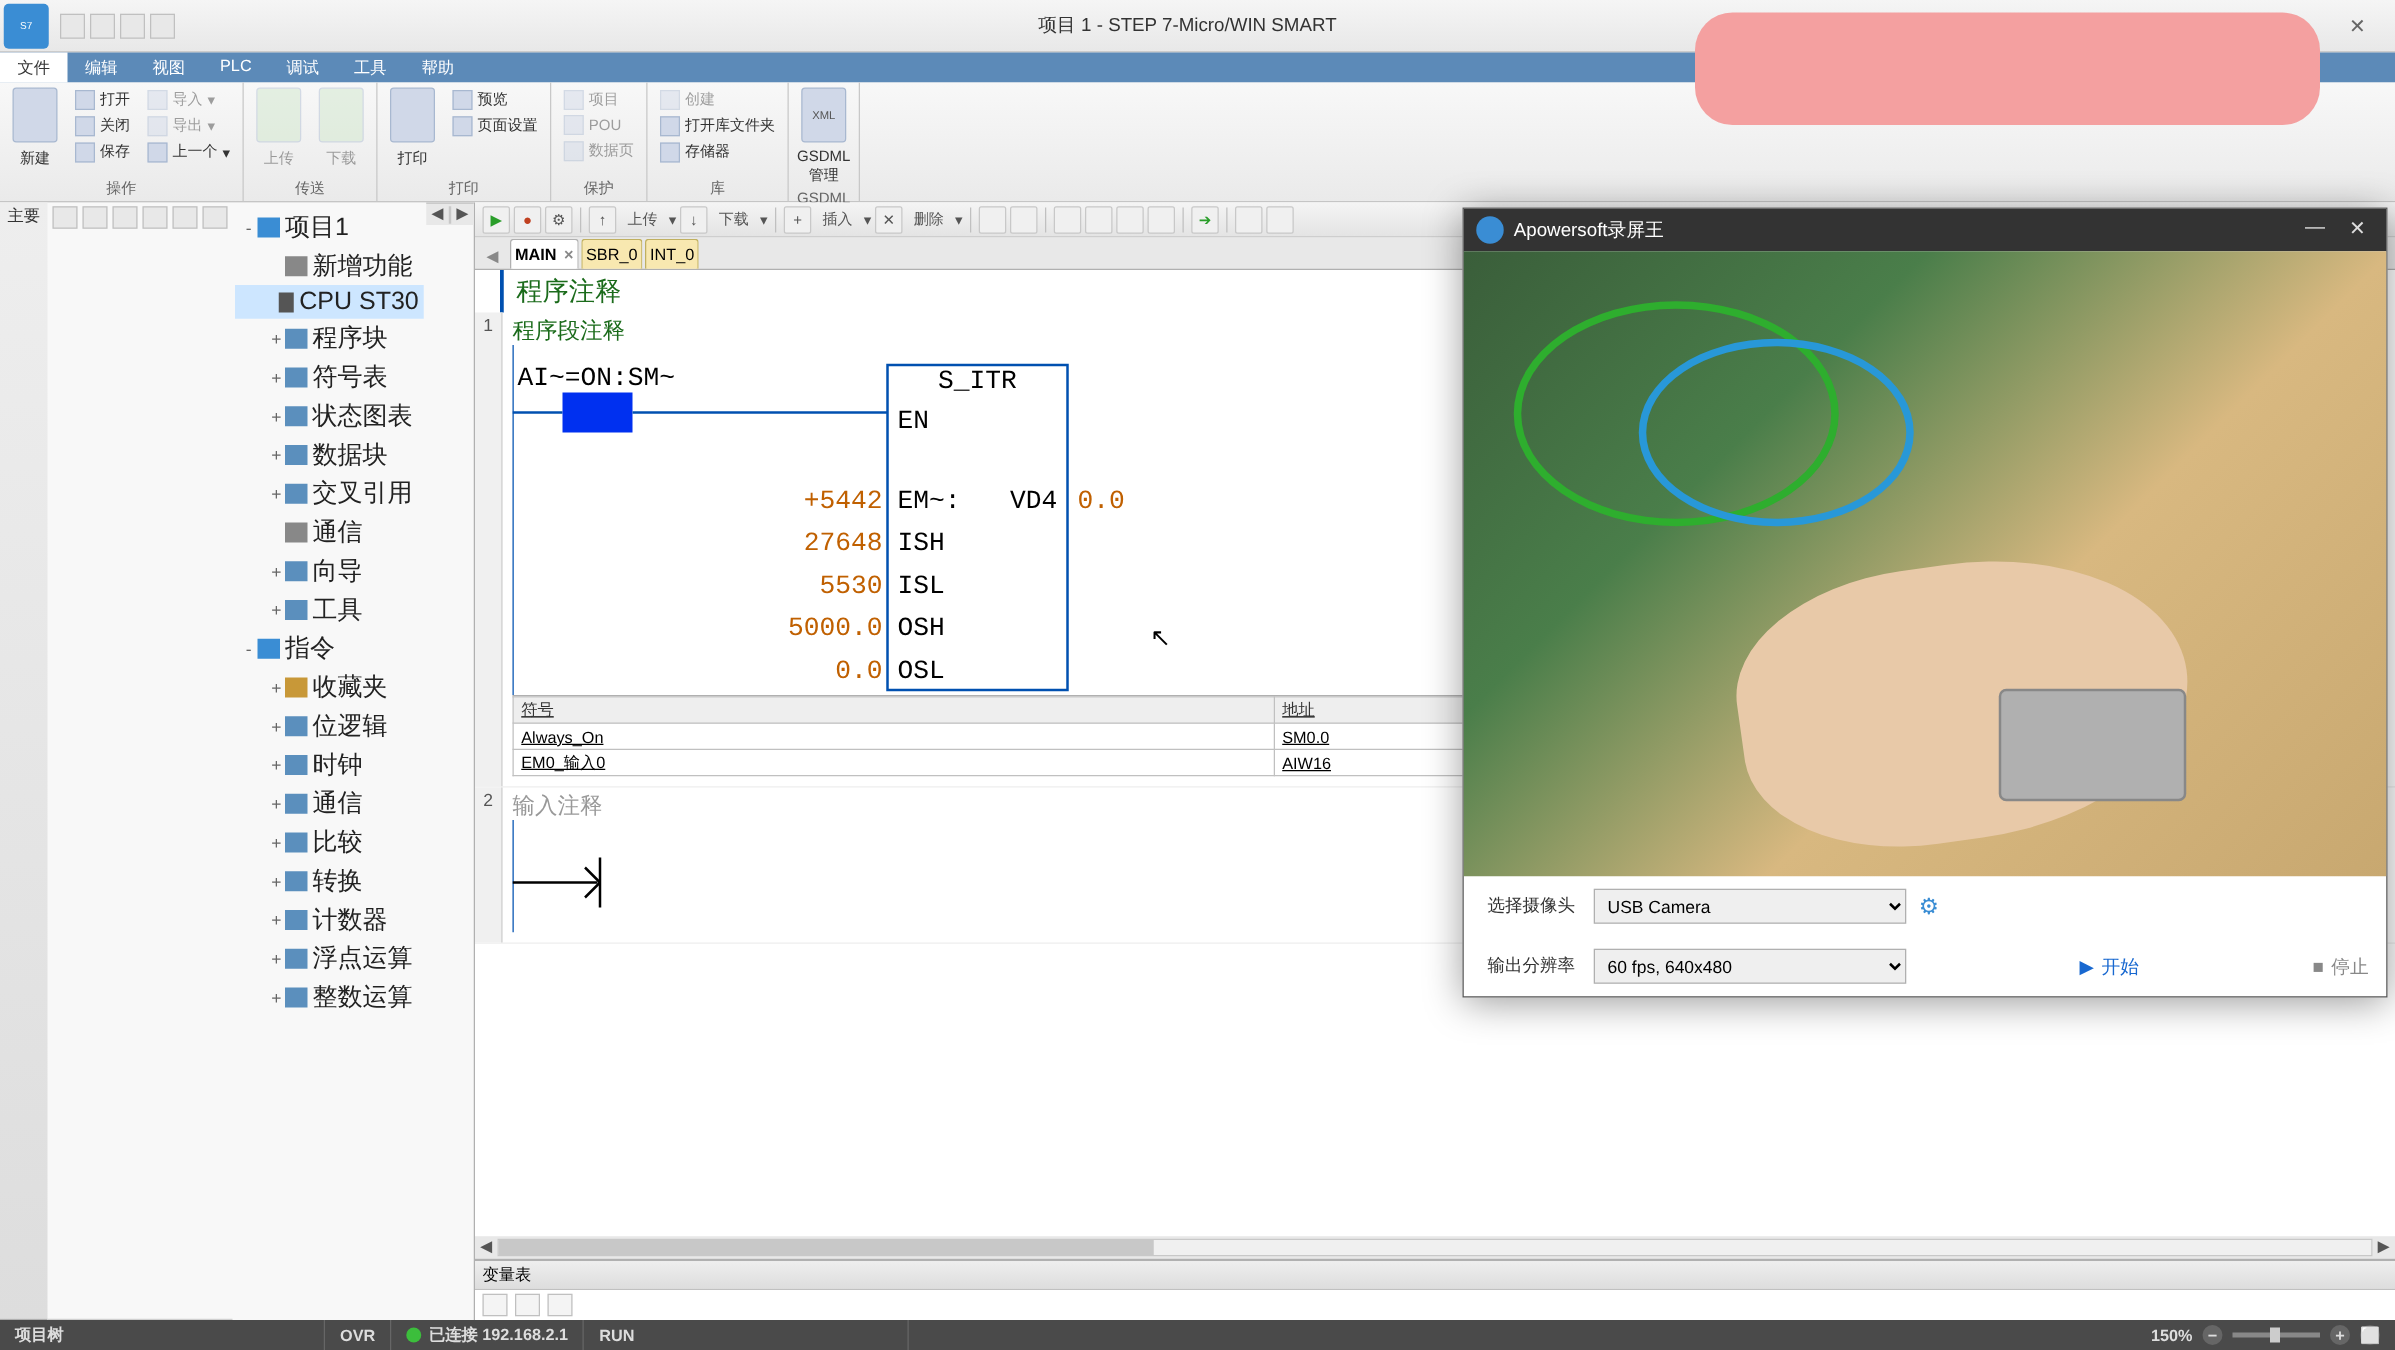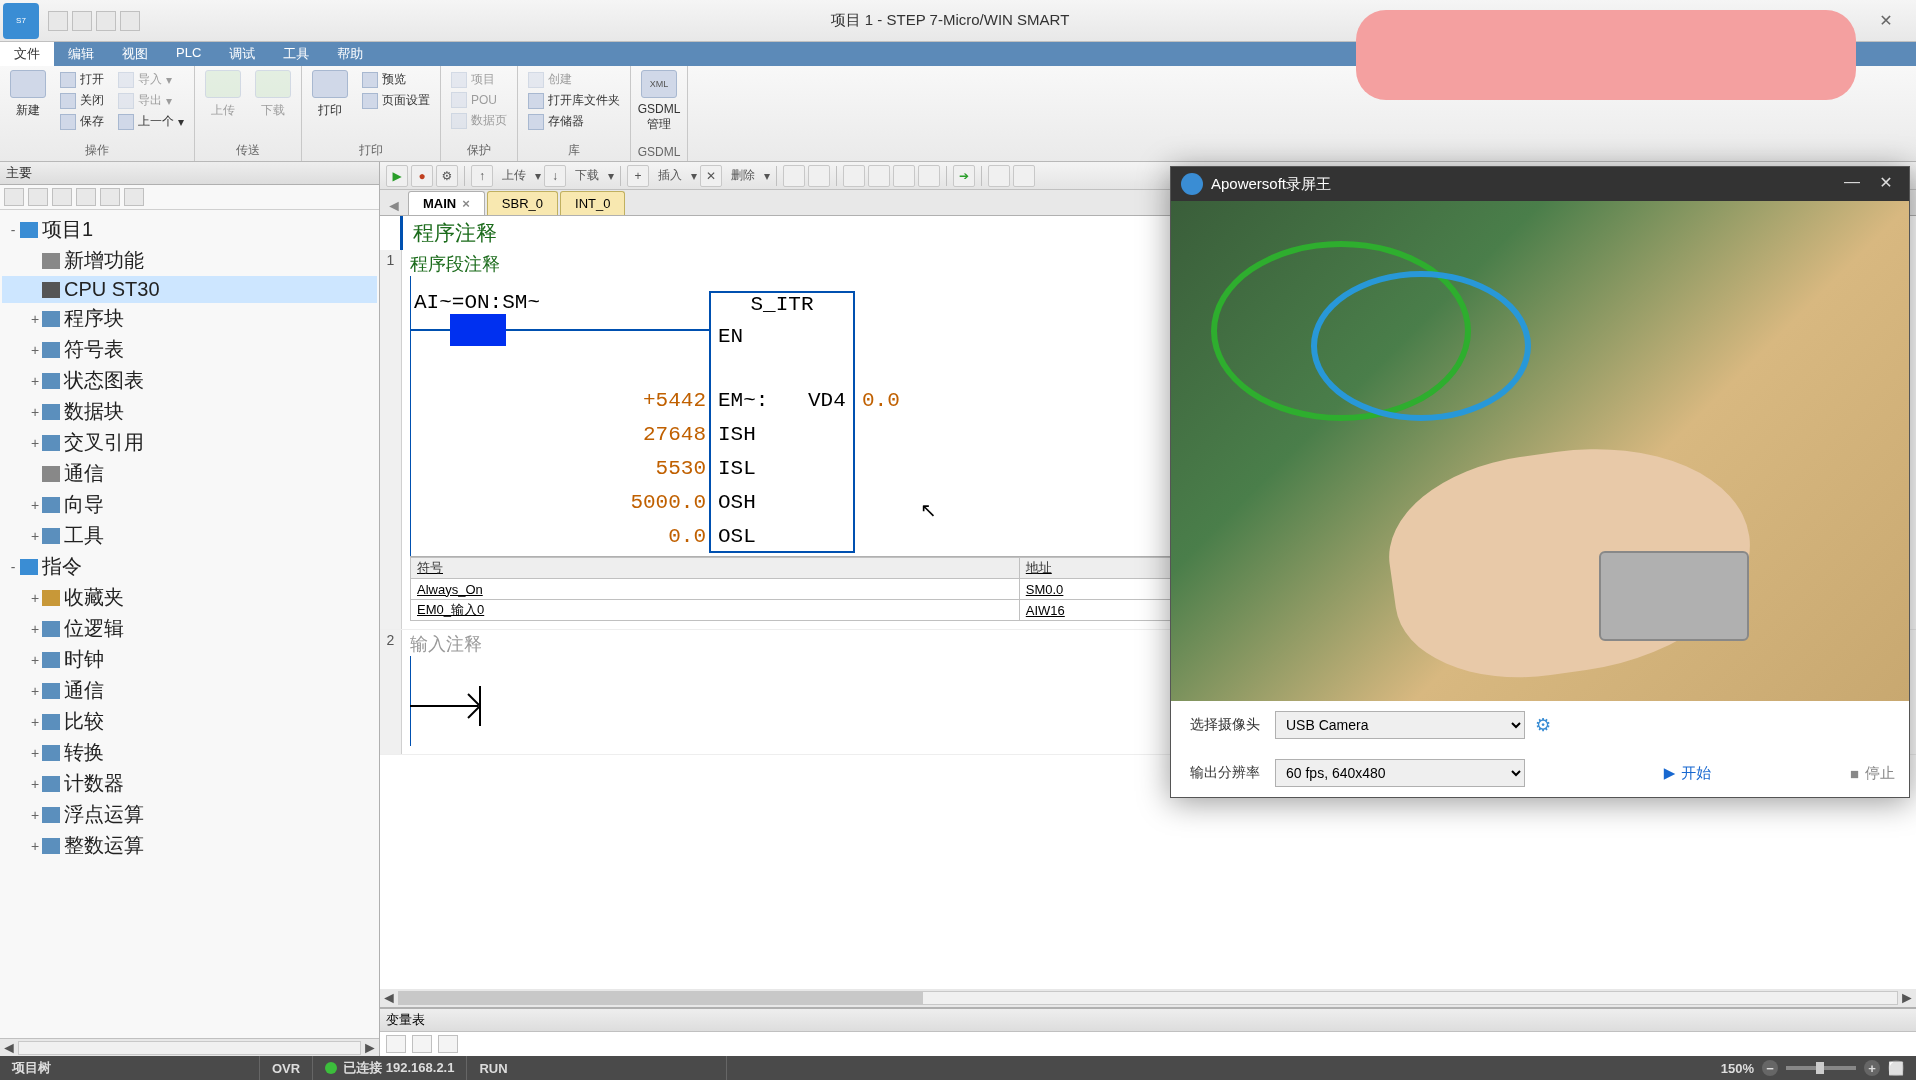--- a/index.html
+++ b/index.html
@@ -19,30 +19,30 @@
 .menubar { height: 24px; background: #5c8ab8; display: flex; }
 .menubar .m { padding: 3px 14px; color: #fff; font-size: 13px; cursor: pointer; }
 .menubar .m.active { background: #fff; color: #333; }
 
 
 .ribbon { height: 96px; background: linear-gradient(#f8f8f8,#eaeaea); border-bottom: 1px solid #b8b8b8; display: flex; }
 .rgroup { border-right: 1px solid #c8c8c8; padding: 4px 6px 0 6px; display: flex; flex-direction: column; }
 .rgroup .body { flex: 1; display: flex; gap: 6px; align-items: flex-start; }
 .rgroup .lbl { text-align: center; font-size: 12px; color: #666; padding: 2px 0; }
 .rbtn-big { width: 44px; text-align: center; cursor: pointer; font-size: 12px; color: #333; }
-.rbtn-big .ic { width: 36px; height: 28px; margin: 0 auto 4px; background: #d0d8e8; border: 1px solid #a8b8d0; border-radius: 3px; }
+.rbtn-big .ic { width: 36px; height: 44px; margin: 0 auto 4px; background: #d0d8e8; border: 1px solid #a8b8d0; border-radius: 3px; }
 .rbtn-big.disabled { opacity: .45; }
 .rcol { display: flex; flex-direction: column; gap: 2px; }
 .rbtn-sm { display: flex; align-items: center; gap: 4px; font-size: 12px; color: #333; padding: 1px 4px; cursor: pointer; }
 .rbtn-sm .ic { width: 16px; height: 16px; background: #d0d8e8; border: 1px solid #a8b8d0; }
 .rbtn-sm.disabled { opacity: .45; }
 
 
 .main { display: flex; height: calc(100% - 42px - 24px - 96px - 24px); }
-.treepane { width: 380px; background: #f8f8f8; border-right: 1px solid #b0b0b0; display: flex; flex-direction: column; position: relative; }
+.treepane { width: 380px; background: #f8f8f8; border-right: 1px solid #b0b0b0; display: flex; flex-direction: row; position: relative; }
 .treepane .hdr { background: linear-gradient(#eee,#ddd); padding: 2px 6px; font-size: 13px; border-bottom: 1px solid #b0b0b0; color: #333; }
 .treepane .tb { padding: 3px 4px; display: flex; gap: 4px; border-bottom: 1px solid #d0d0d0; }
 .treepane .tb .tbtn { width: 20px; height: 18px; background: #e8e8e8; border: 1px solid #c0c0c0; cursor: pointer; }
 .tree { flex: 1; overflow-y: auto; padding: 4px 2px; font-size: 20px; color: #222; }
 .tree .node { display: flex; align-items: center; padding: 2px 4px; cursor: pointer; white-space: nowrap; }
 .tree .node .exp { width: 14px; text-align: center; color: #666; font-size: 14px; }
 .tree .node .tic { width: 18px; height: 16px; margin-right: 4px; display: inline-block; }
 .tree .d0 { padding-left: 4px; }
 .tree .d1 { padding-left: 26px; }
 .tree .sel { background: #cde6ff; }
@@ -50,21 +50,21 @@
 .treepane .hscroll .ar { width:18px; text-align:center; color:#555; }
 .treepane .hscroll .track { flex:1; height:14px; background:#f0f0f0; border:1px solid #c8c8c8; }
 
 
 .editor { flex: 1; display: flex; flex-direction: column; background: #fff; position: relative; }
 .etoolbar { height: 28px; background: linear-gradient(#f4f4f4,#e4e4e4); border-bottom: 1px solid #c0c0c0; display: flex; align-items: center; gap: 3px; padding-left: 6px; font-size: 12px; color: #555; }
 .etoolbar .etb { width: 22px; height: 22px; border: 1px solid #c8c8c8; background:#f0f0f0; cursor: pointer; border-radius:2px; display:flex; align-items:center; justify-content:center; }
 .etoolbar .etbl { padding: 0 6px; }
 .etoolbar .sep { width:1px; height:20px; background:#c0c0c0; margin:0 3px; }
 .tabs { height: 26px; display: flex; align-items: flex-end; padding-left: 28px; gap: 2px; background:#e8e8e8; border-bottom:1px solid #b0b0b0; }
-.tab { padding: 4px 14px; font-size: 13px; background:#f8e8b0; border:1px solid #c0b060; border-bottom:none; cursor:pointer; border-radius:3px 3px 0 0; }
+.tab { padding: 4px 3px; font-size: 13px; background:#f8e8b0; border:1px solid #c0b060; border-bottom:none; cursor:pointer; border-radius:3px 3px 0 0; }
 .tab.active { background:#fff; border-color:#b0b0b0; font-weight:bold; }
 .tab .tx { color:#888; margin-left:6px; cursor:pointer; }
 
 .ladder { flex: 1; overflow: auto; background:#fff; font-family: "Consolas","Courier New",monospace; font-size: 21px; }
 .progcmt { color:#1b6b1b; padding: 3px 10px; border-left: 3px solid #0050b0; margin-left: 20px; }
 .rung { display:flex; border-bottom:1px solid #eee; }
 .rung .rn { width: 22px; background:#f0f0f0; text-align:center; font-size:14px; color:#555; border-right:1px solid #d0d0d0; padding-top:2px; }
 .rung .rbody { flex:1; position:relative; padding: 2px 8px 8px 8px; }
 .rcmt { color:#1b6b1b; font-size: 18px; }
 .ladder-svg { display:block; }

